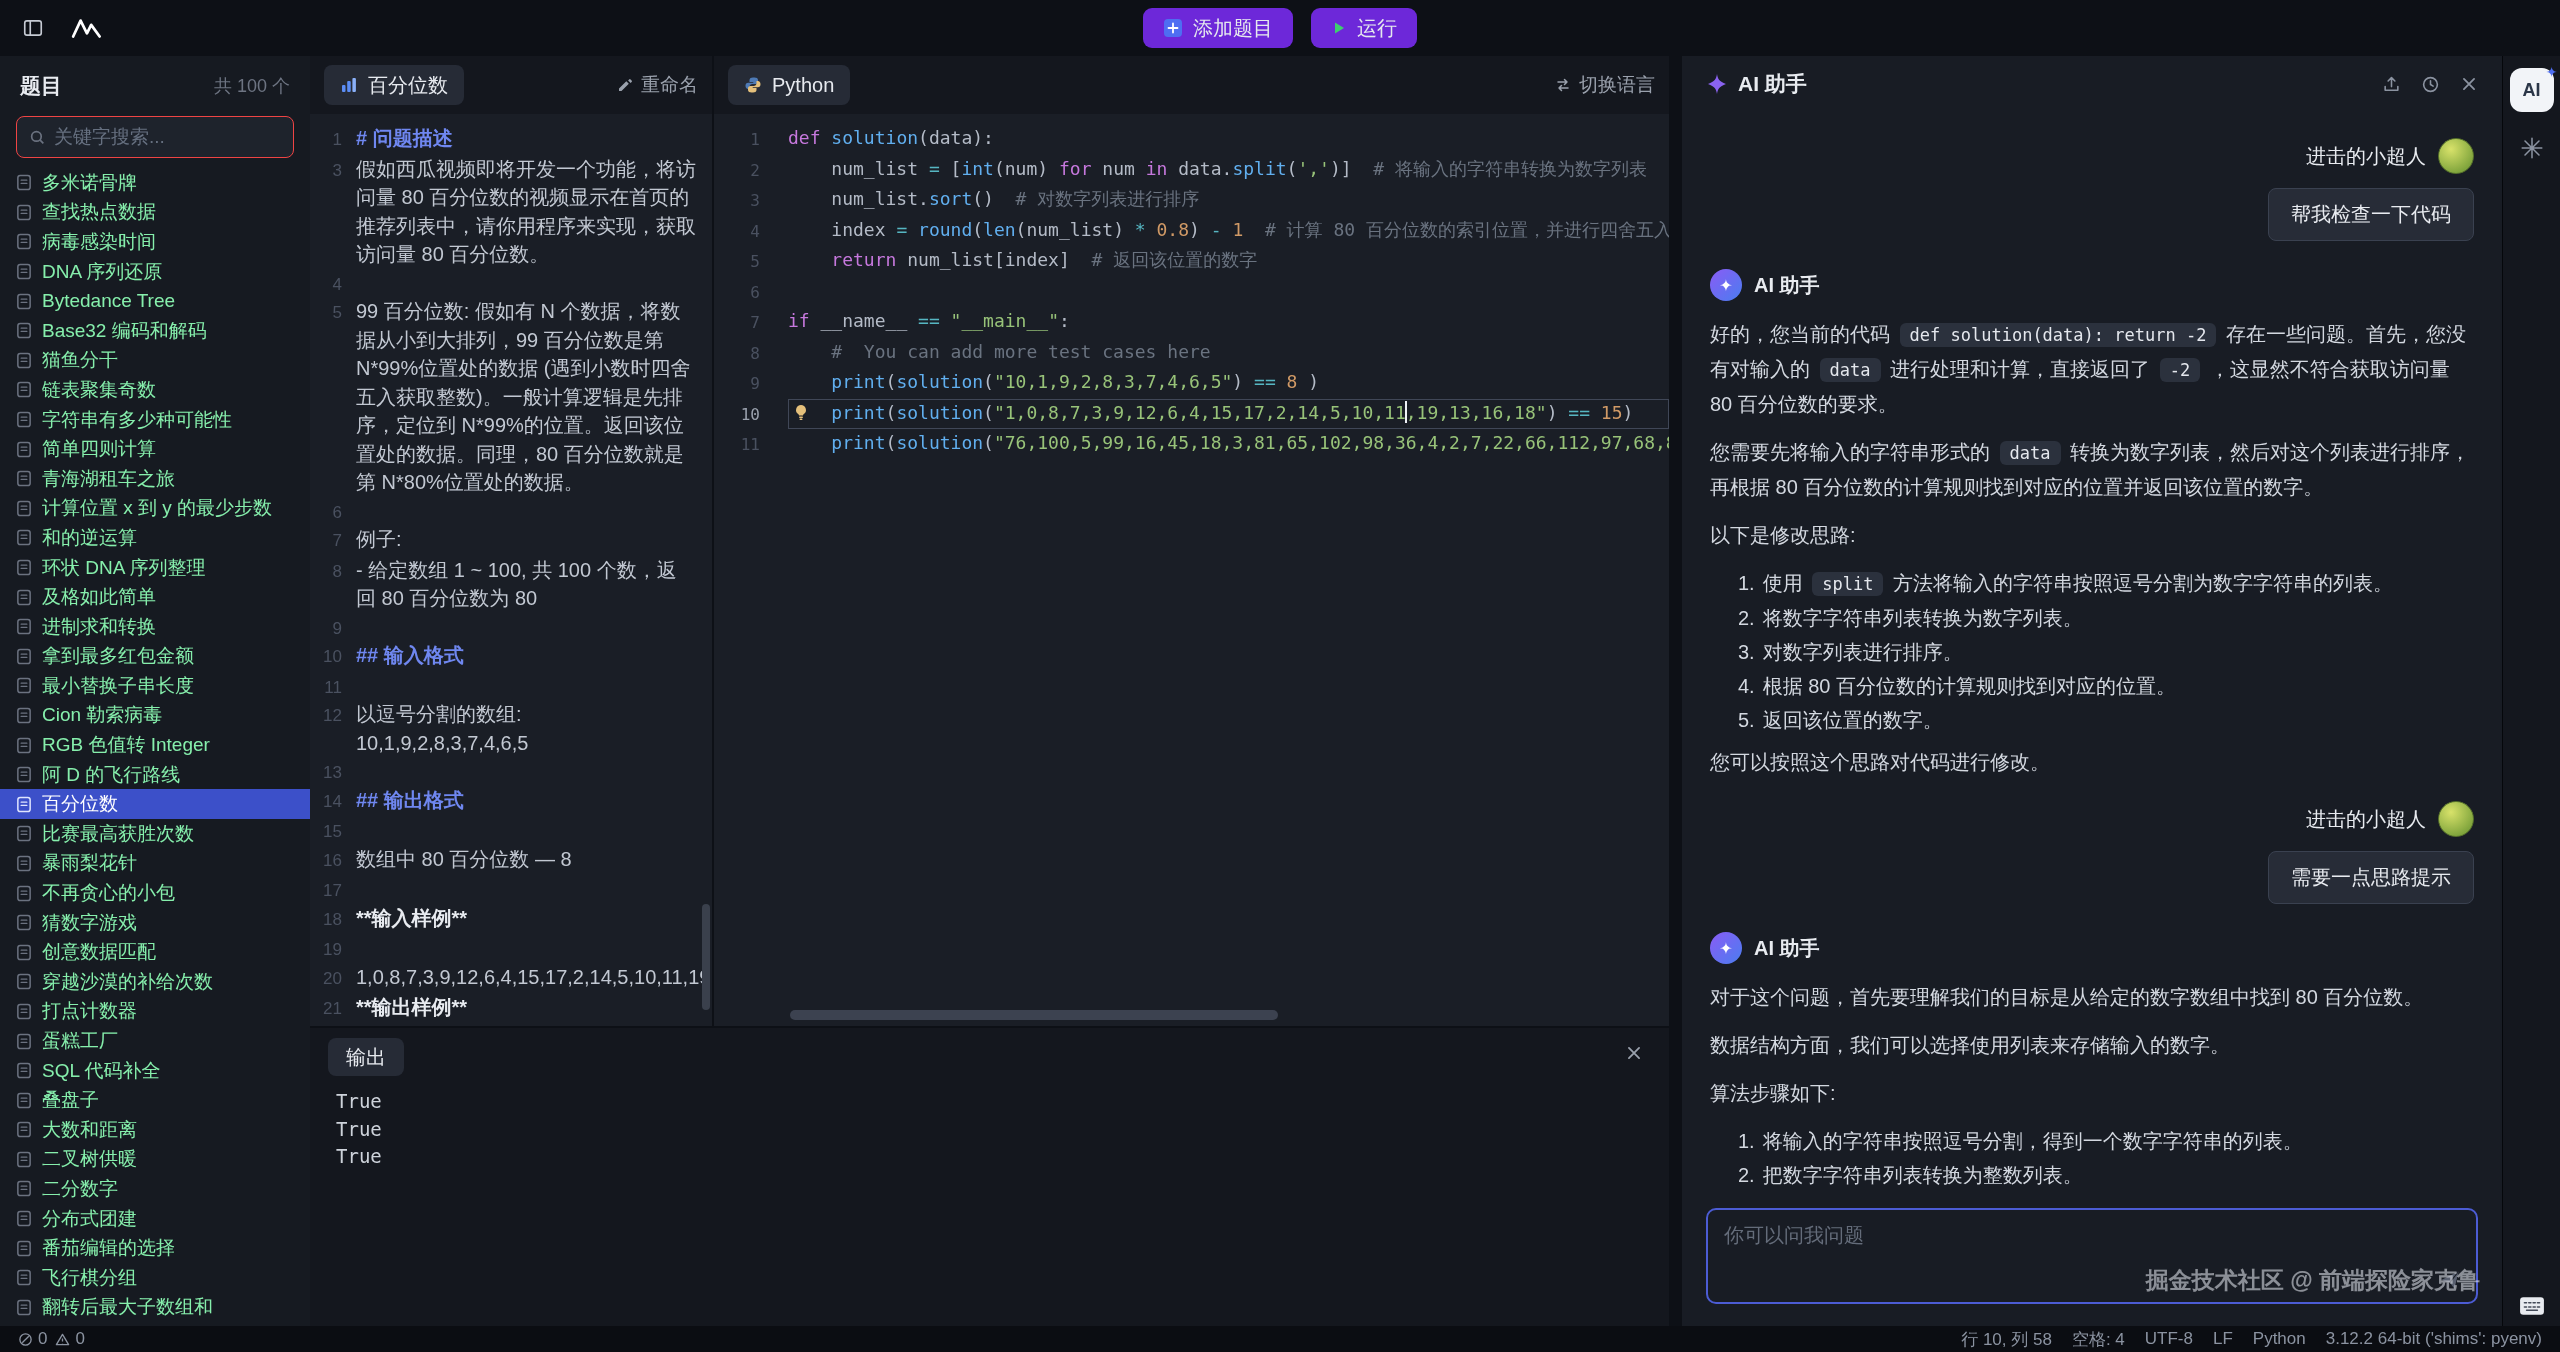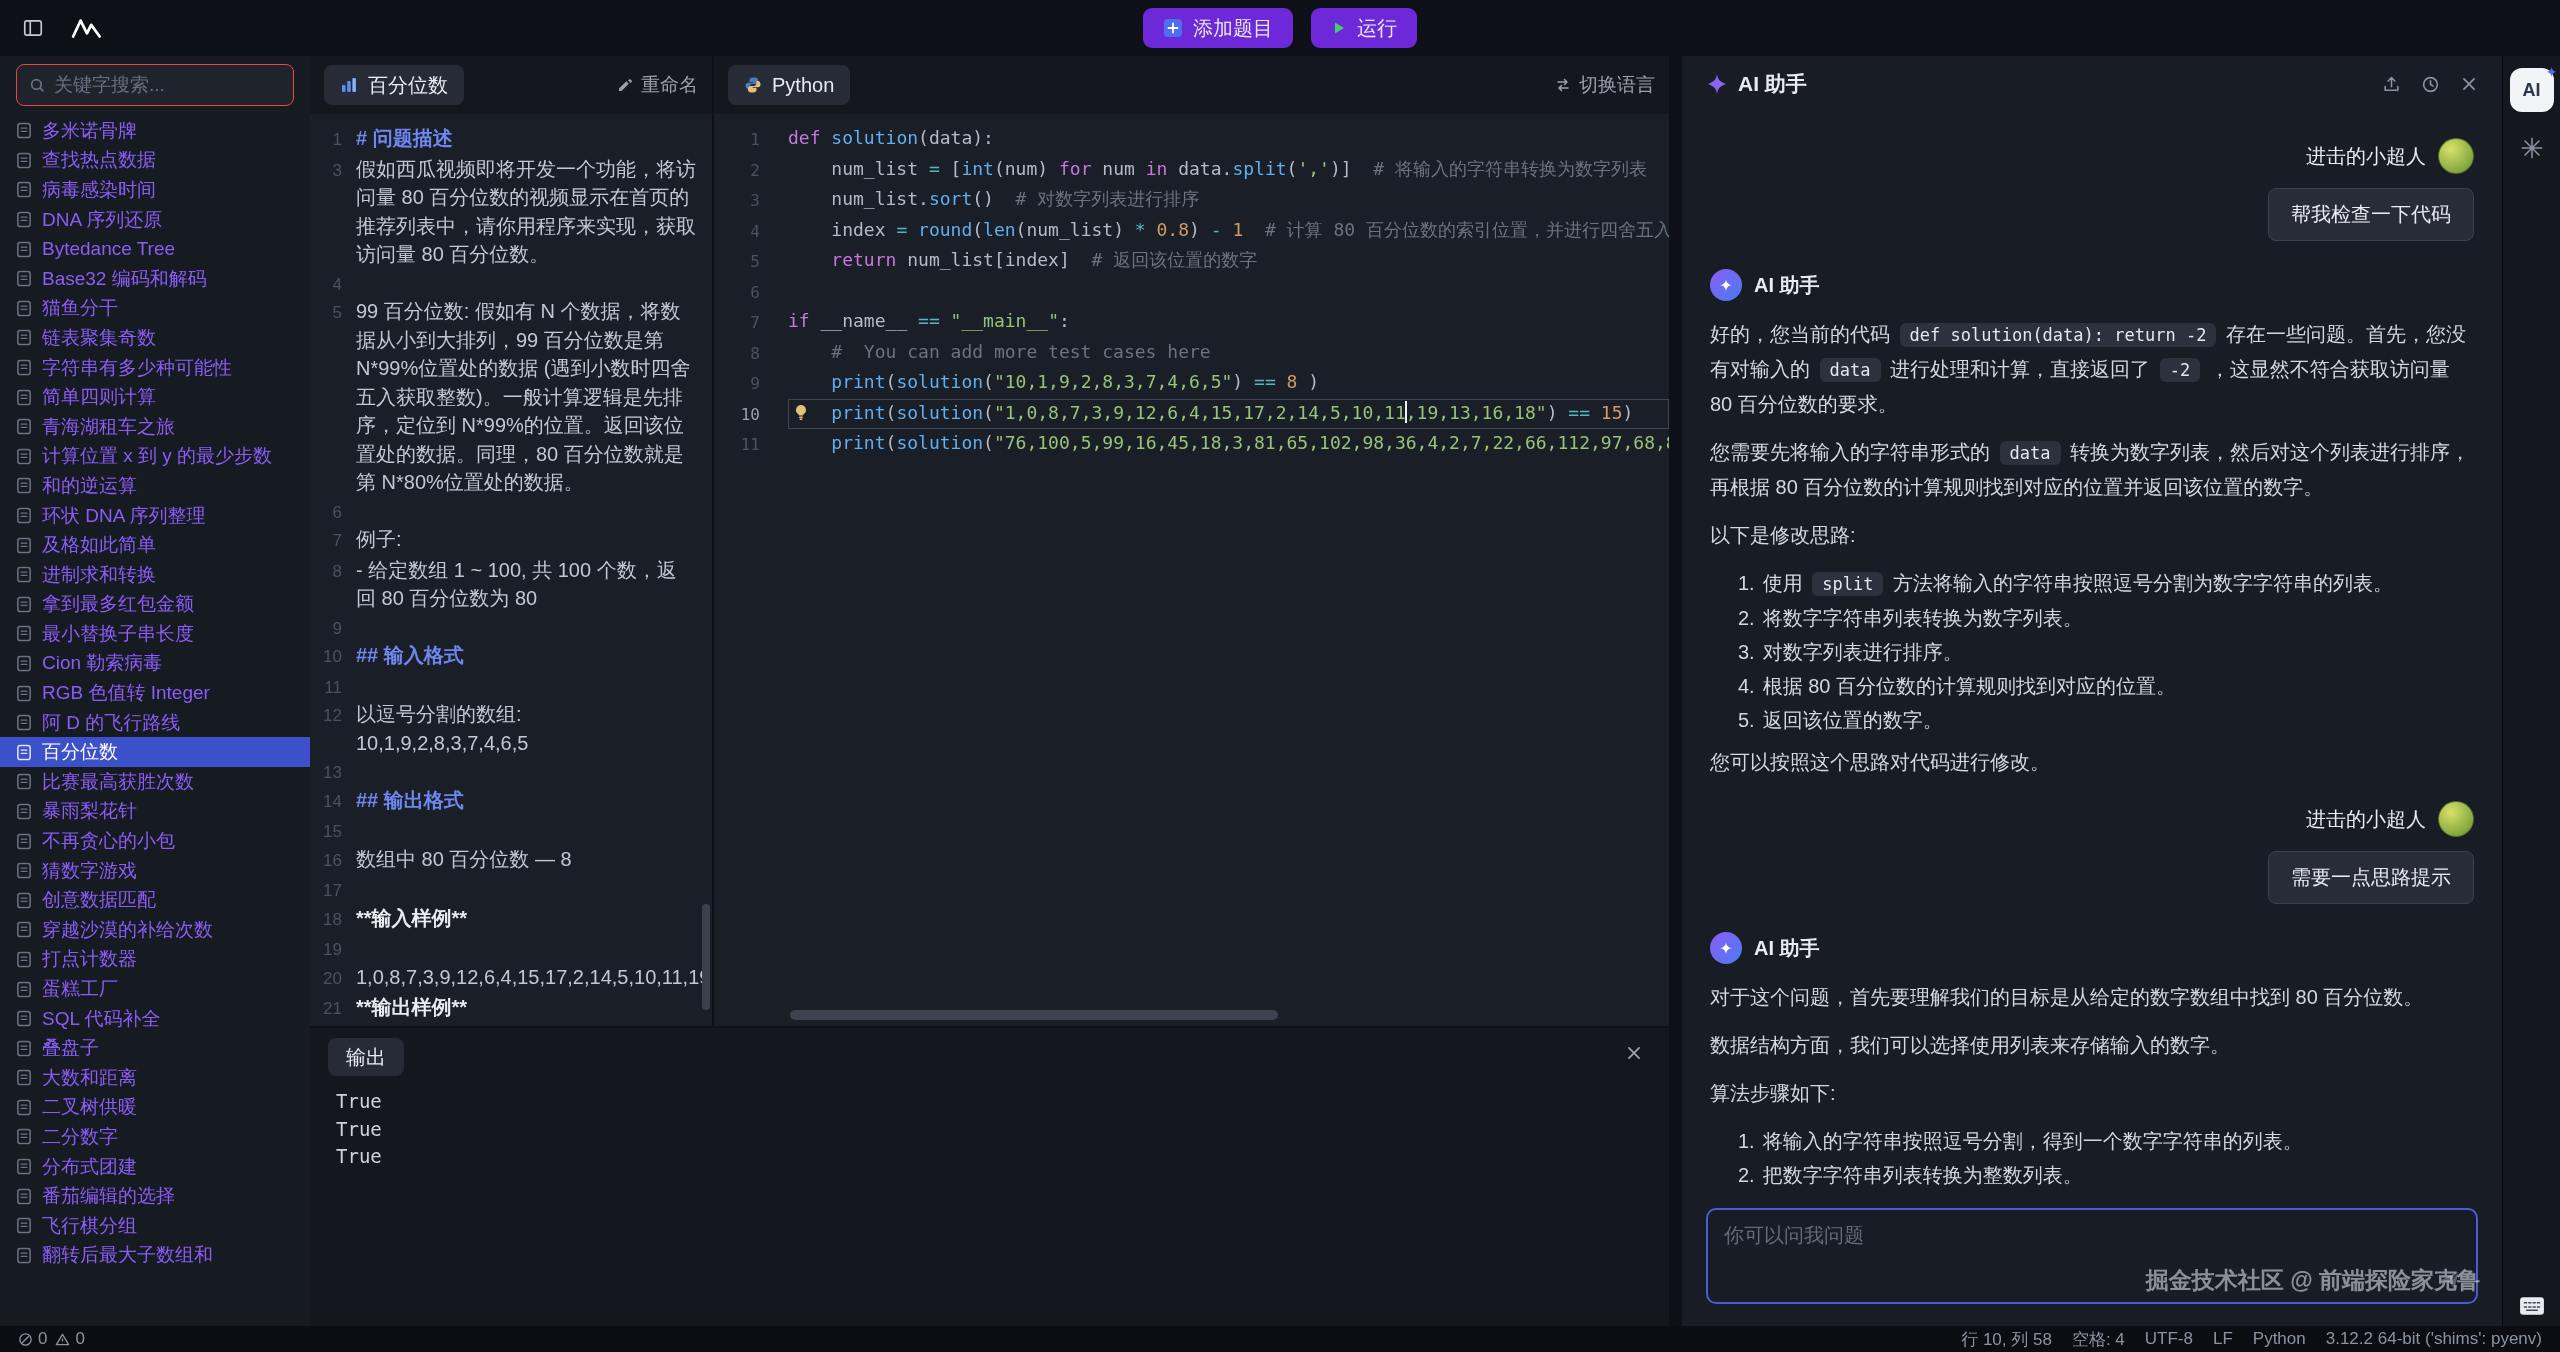--- a/index.html
+++ b/index.html
@@ -23,21 +23,21 @@
 
   
   .sidebar { width:310px; background:#161a21; display:flex; flex-direction:column; flex:none; }
   .side-head { display:flex; align-items:center; padding:16px 20px 8px; }
   .side-title { font-size:21px; color:#e8ebf0; font-weight:bold; }
   .side-count { margin-left:auto; font-size:18px; color:#6d7482; }
   .search-box { margin:8px 16px 10px; height:42px; background:#1e232c; border:1px solid #ef4444; border-radius:8px; display:flex; align-items:center; padding:0 12px; gap:8px; }
   .search-box input { background:transparent; border:none; outline:none; color:#cfd4dc; font-size:19px; width:100%; font-family:inherit; }
   .search-box input::placeholder { color:#667080; }
   .problem-list { flex:1; overflow:hidden; }
-  .side-item { height:29.6px; display:flex; align-items:center; gap:10px; padding:0 16px; font-size:19px; color:#8b5cf6; white-space:nowrap; overflow:hidden; cursor:pointer; }
+  .side-item { height:29.6px; display:flex; align-items:center; gap:10px; padding:0 16px; font-size:19px; color:#86efac; white-space:nowrap; overflow:hidden; cursor:pointer; }
   .side-item .doc-ic { flex:none; display:flex; }
   .side-item.selected { background:#3c50c9; color:#fff; }
   .side-item.selected svg path, .side-item.selected svg rect { stroke:#dfe5ff; }
 
   
   .center { flex:1; display:flex; flex-direction:column; min-width:0; }
   .center-top { flex:1; display:flex; min-height:0; }
 
   .tabbar { height:58px; background:#14171e; display:flex; align-items:center; padding:0 14px; gap:12px; flex:none; }
   .tab-pill { height:40px; background:#262b36; border-radius:8px; display:flex; align-items:center; gap:10px; padding:0 16px; color:#e7eaef; font-size:20px; cursor:pointer; }
@@ -150,20 +150,24 @@
         </span>
         <span>运行</span>
       </div>
     </div>
 
   </header>
 
   <div class="main">
 
     <aside class="sidebar">
+      <div class="side-head">
+        <span class="side-title">题目</span>
+        <span class="side-count">共 100 个</span>
+      </div>
       <div class="search-box">
         <span style="display:flex">
           <svg width="17" height="17" viewBox="0 0 16 16" fill="none" stroke="#6b7280" stroke-width="1.6">
               <circle cx="7" cy="7" r="4.5"></circle>
               <path d="m10.5 10.5 3 3"></path>
             </svg>
         </span>
         <input type="text" placeholder="关键字搜索..." style="">
       </div>
       <div class="problem-list">

